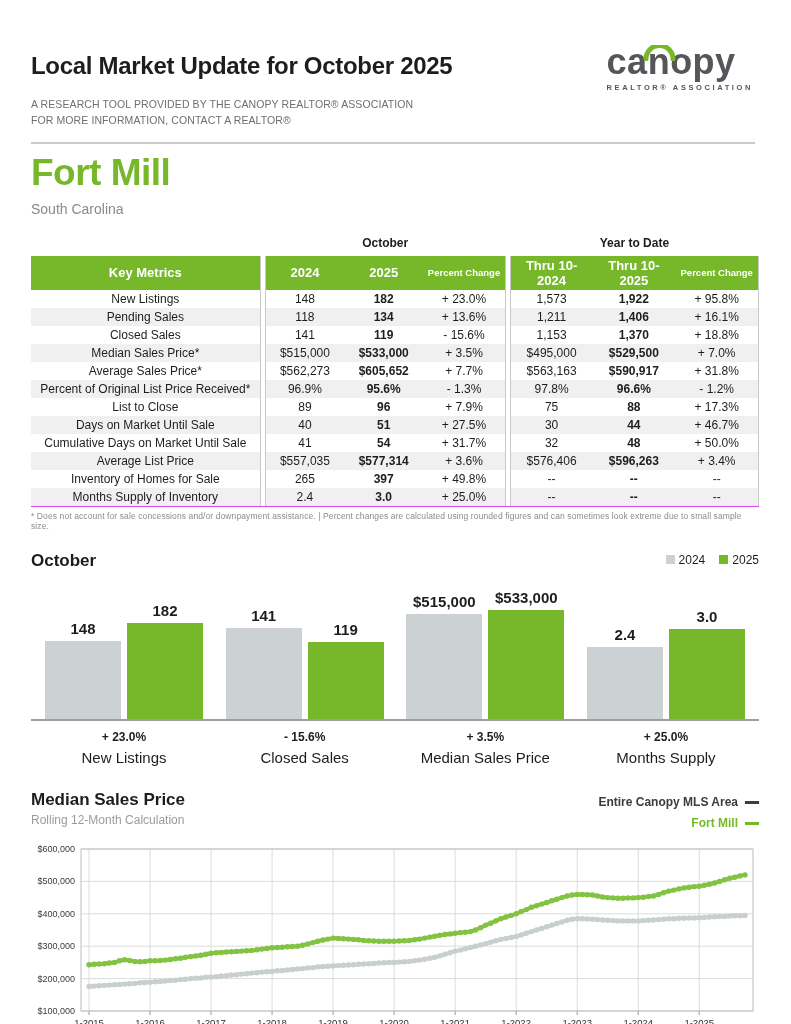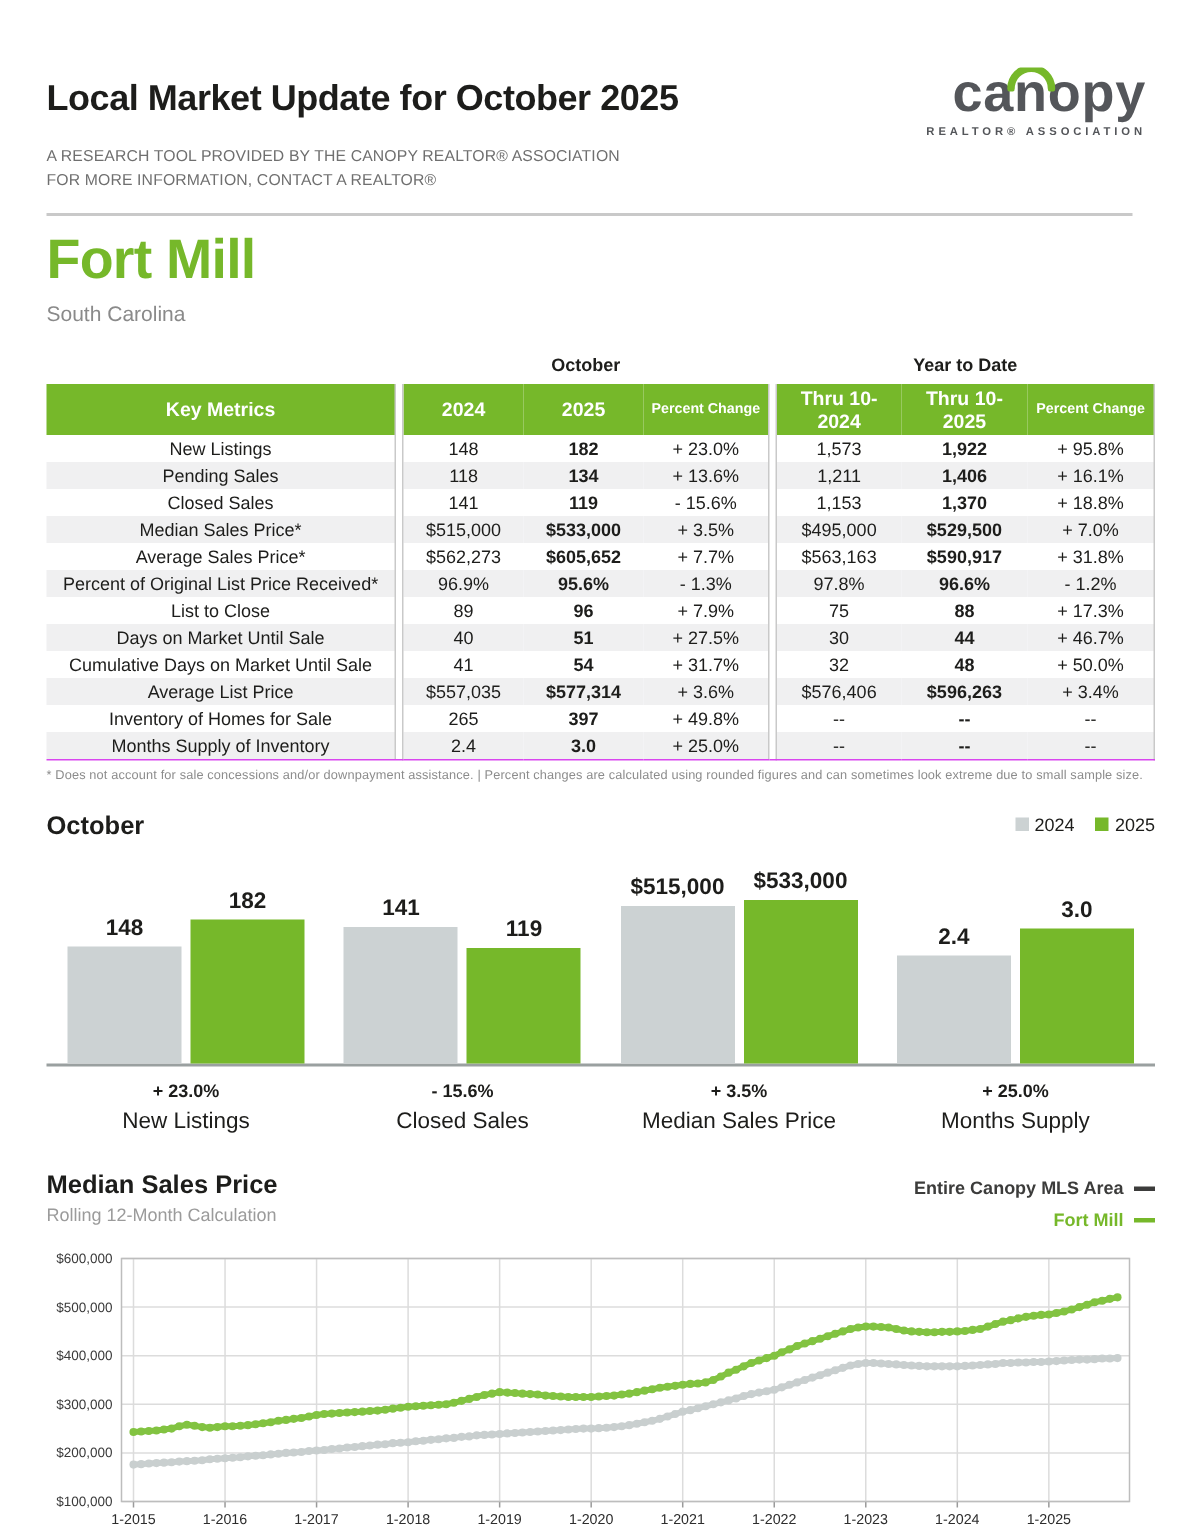--- a/index.html
+++ b/index.html
@@ -1,24 +1,24 @@
 <!DOCTYPE html>
 <html><head>
 <meta charset="utf-8">
 <style>
   * { margin:0; padding:0; box-sizing:border-box; }
   html,body { background:#ffffff; }
   body { font-family:"Liberation Sans", sans-serif; color:#1d1d1b; }
-  .page { width:791px; height:1024px; margin:0 auto; padding:30px 21px 0 31px; overflow:hidden; background:#fff; }
+  .page { width:791px; height:1024px; margin:0 auto; padding:30px 32px 0 31px; overflow:hidden; background:#fff; }
 
   
   .hdr { display:flex; justify-content:space-between; align-items:flex-start; }
   .hdr-title { font-size:24px; font-weight:bold; letter-spacing:-0.3px; margin-top:22px; }
   .hdr-sub { margin-top:16px; font-size:10.5px; line-height:1.55; color:#6f6f6f; letter-spacing:0.1px; }
-  .logo { margin-top:14px; margin-right:6px; text-align:right;margin-left:40px; }
+  .logo { margin-top:14px; margin-right:6px; text-align:left;margin-left:40px; }
   .logo-word { font-size:36px; font-weight:bold; color:#54565a; letter-spacing:0.5px; line-height:1; position:relative; }
   .logo-n { position:relative; display:inline-block; }
   .logo-arc { position:absolute; left:-5px; top:-13px; }
   .logo-sub { font-size:7.5px; font-weight:bold; color:#54565a; letter-spacing:2.6px; margin-top:3px; }
   .rule { border:none; border-top:2px solid #c9c9c9; margin-top:13px; width:724px; }
 
   
   .loc-name { font-size:37px; font-weight:bold; color:#76b82a; margin-top:8px; letter-spacing:-0.5px; }
   .loc-state { font-size:14px; color:#8a8a8a; margin-top:7px; margin-bottom:13px; }
 

